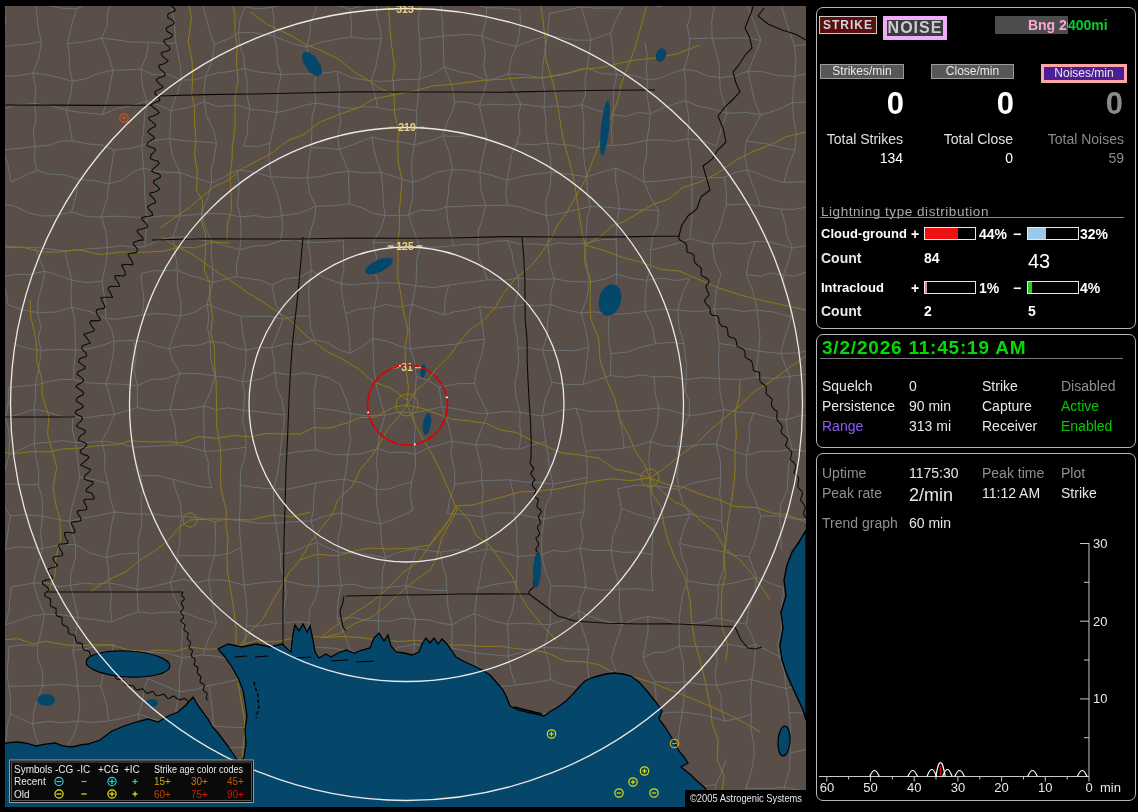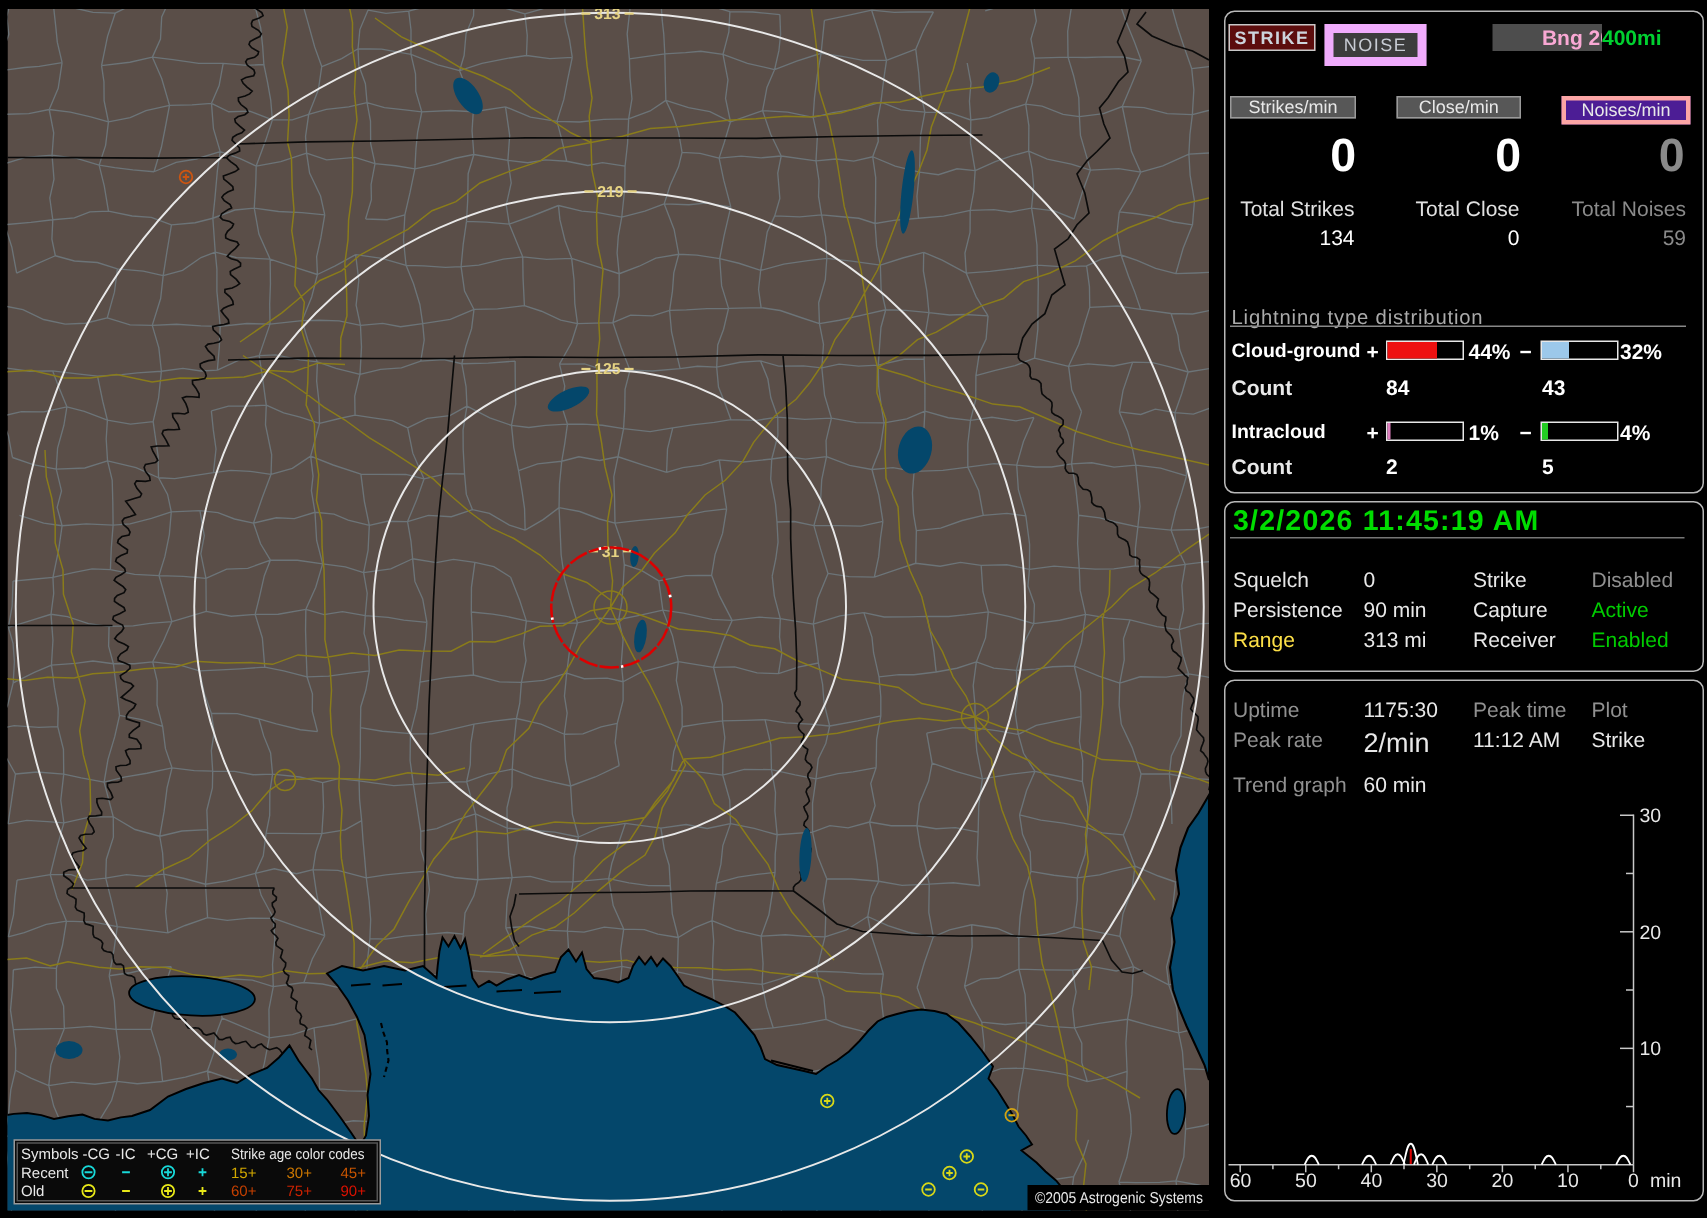--- a/index.html
+++ b/index.html
@@ -142,21 +142,21 @@
 <text x="191" y="797.5" font-family="Liberation Sans, sans-serif" font-size="10" fill="#cc2200" text-anchor="start">75+</text>
 <text x="227" y="797.5" font-family="Liberation Sans, sans-serif" font-size="10" fill="#dd1100" text-anchor="start">90+</text>
 <rect x="685" y="790" width="121" height="17" fill="#000"></rect>
 <text x="690" y="802" font-family="Liberation Sans, sans-serif" font-size="10.5" fill="#e8e8e8" textLength="112" lengthAdjust="spacingAndGlyphs">©2005 Astrogenic Systems</text>
 </g>
 </svg>
 <div class="box" style="left:816px;top:7px;width:318px;height:320px"></div>
 <div class="box" style="left:816px;top:334px;width:318px;height:112px"></div>
 <div class="box" style="left:816px;top:453px;width:318px;height:346px"></div>
 <div style="position:absolute;left:819px;top:16px;width:56px;height:16px;background:#5c0d0d;border:1px solid #c8c8c8;color:#ccd4dc;font-weight:bold;font-size:12px;text-align:center;line-height:16px;letter-spacing:1px">STRIKE</div>
-<div style="position:absolute;left:883px;top:16px;width:56px;height:16px;background:#3c3c3c;border:6px solid #f0abfc;color:#c8ccd4;font-weight:normal;font-size:12px;text-align:center;line-height:16px;letter-spacing:1px">NOISE</div>
+<div style="position:absolute;left:883px;top:16px;width:56px;height:16px;background:#3c3c3c;border:4px solid #f0abfc;color:#c8ccd4;font-weight:bold;font-size:16px;text-align:center;line-height:16px;letter-spacing:1px">NOISE</div>
 <div style="position:absolute;left:995px;top:16px;width:93px;height:18px;background:#4d4d4d;color:#f9a8d4;font-weight:bold;font-size:14px;text-align:right;line-height:18px">Bng 209°</div>
 <div style="position:absolute;left:1068px;top:16px;width:56px;height:18px;background:#000;color:#00d030;font-weight:bold;font-size:14px;line-height:18px">400mi</div>
 <div style="position:absolute;left:820px;top:64px;width:82px;height:13px;background:#575757;border:1px solid #9a9a9a;color:#e8e8e8;font-size:12px;text-align:center;line-height:13px">Strikes/min</div>
 <div style="position:absolute;left:931px;top:64px;width:81px;height:13px;background:#575757;border:1px solid #9a9a9a;color:#e8e8e8;font-size:12px;text-align:center;line-height:13px">Close/min</div>
 <div style="position:absolute;left:1041px;top:64px;width:80px;height:13px;background:#4c1d95;border:3px solid #fca5a5;color:#e8e8e8;font-size:12px;text-align:center;line-height:13px">Noises/min</div>
 <div class="t r" style="right:234px;top:86px;font-size:31px;font-weight:bold;color:#fff">0</div>
 <div class="t r" style="right:124px;top:86px;font-size:31px;font-weight:bold;color:#fff">0</div>
 <div class="t r" style="right:15px;top:86px;font-size:31px;font-weight:bold;color:#8a8a8a">0</div>
 <div class="t r " style="right:235px;top:131px;font-size:14px;color:#e0e0e0">Total Strikes</div>
 <div class="t r " style="right:125px;top:131px;font-size:14px;color:#e0e0e0">Total Close</div>
@@ -172,21 +172,21 @@
     <div style="width:65%;height:100%;background:#ee1111"></div>
   </div>
 <div class="t " style="left:979px;top:226px;font-size:14px;font-weight:bold;color:#fff">44%</div>
 <div class="t " style="left:1013px;top:226px;font-size:14px;font-weight:bold;color:#fff">−</div>
 <div class="bar" style="left:1027px;top:227px">
     <div style="width:35%;height:100%;background:#9cc8ea"></div>
   </div>
 <div class="t " style="left:1080px;top:226px;font-size:14px;font-weight:bold;color:#fff">32%</div>
 <div class="t " style="left:821px;top:250px;font-size:14px;font-weight:bold;color:#e8e8e8">Count</div>
 <div class="t " style="left:924px;top:250px;font-size:14px;font-weight:bold;color:#fff">84</div>
-<div class="t " style="left:1028px;top:250px;font-size:14px;font-weight:bold;color:#fff">43</div>
+<div class="t " style="left:1028px;top:250px;font-size:20px;font-weight:normal;color:#fff">43</div>
 <div class="t " style="left:821px;top:281px;font-size:13px;font-weight:bold;color:#fff">Intracloud</div>
 <div class="t " style="left:911px;top:280px;font-size:14px;font-weight:bold;color:#fff">+</div>
 <div class="bar" style="left:924px;top:281px">
     <div style="width:4%;height:100%;background:#e080c0"></div>
   </div>
 <div class="t " style="left:979px;top:280px;font-size:14px;font-weight:bold;color:#fff">1%</div>
 <div class="t " style="left:1013px;top:280px;font-size:14px;font-weight:bold;color:#fff">−</div>
 <div class="bar" style="left:1027px;top:281px">
     <div style="width:8%;height:100%;background:#22cc22"></div>
   </div>
@@ -197,21 +197,21 @@
 <div class="t " style="left:822px;top:337px;font-size:19px;font-weight:bold;color:#00dd00;letter-spacing:0.8px">3/2/2026 11:45:19 AM</div>
 <div style="position:absolute;left:820px;top:358px;width:303px;height:1px;background:#777"></div>
 <div class="t " style="left:822px;top:378px;font-size:14px;color:#e5e5e5">Squelch</div>
 <div class="t " style="left:909px;top:378px;font-size:14px;color:#e8e8e8">0</div>
 <div class="t " style="left:982px;top:378px;font-size:14px;color:#e8e8e8">Strike</div>
 <div class="t " style="left:1061px;top:378px;font-size:14px;color:#909090">Disabled</div>
 <div class="t " style="left:822px;top:398px;font-size:14px;color:#e8e8e8">Persistence</div>
 <div class="t " style="left:909px;top:398px;font-size:14px;color:#e8e8e8">90 min</div>
 <div class="t " style="left:982px;top:398px;font-size:14px;color:#e8e8e8">Capture</div>
 <div class="t " style="left:1061px;top:398px;font-size:14px;color:#00cc00">Active</div>
-<div class="t " style="left:822px;top:418px;font-size:14px;color:#fde047">Range</div>
+<div class="t " style="left:822px;top:418px;font-size:14px;color:#8b5cf6">Range</div>
 <div class="t " style="left:909px;top:418px;font-size:14px;color:#e8e8e8">313 mi</div>
 <div class="t " style="left:982px;top:418px;font-size:14px;color:#e8e8e8">Receiver</div>
 <div class="t " style="left:1061px;top:418px;font-size:14px;color:#00cc00">Enabled</div>
 <div class="t " style="left:822px;top:465px;font-size:14px;color:#909090">Uptime</div>
 <div class="t " style="left:909px;top:465px;font-size:14px;color:#e8e8e8">1175:30</div>
 <div class="t " style="left:982px;top:465px;font-size:14px;color:#909090">Peak time</div>
 <div class="t " style="left:1061px;top:465px;font-size:14px;color:#909090">Plot</div>
 <div class="t " style="left:822px;top:485px;font-size:14px;color:#909090">Peak rate</div>
 <div class="t " style="left:909px;top:485px;font-size:18px;color:#e8e8e8">2/min</div>
 <div class="t " style="left:982px;top:485px;font-size:14px;color:#e8e8e8">11:12 AM</div>

